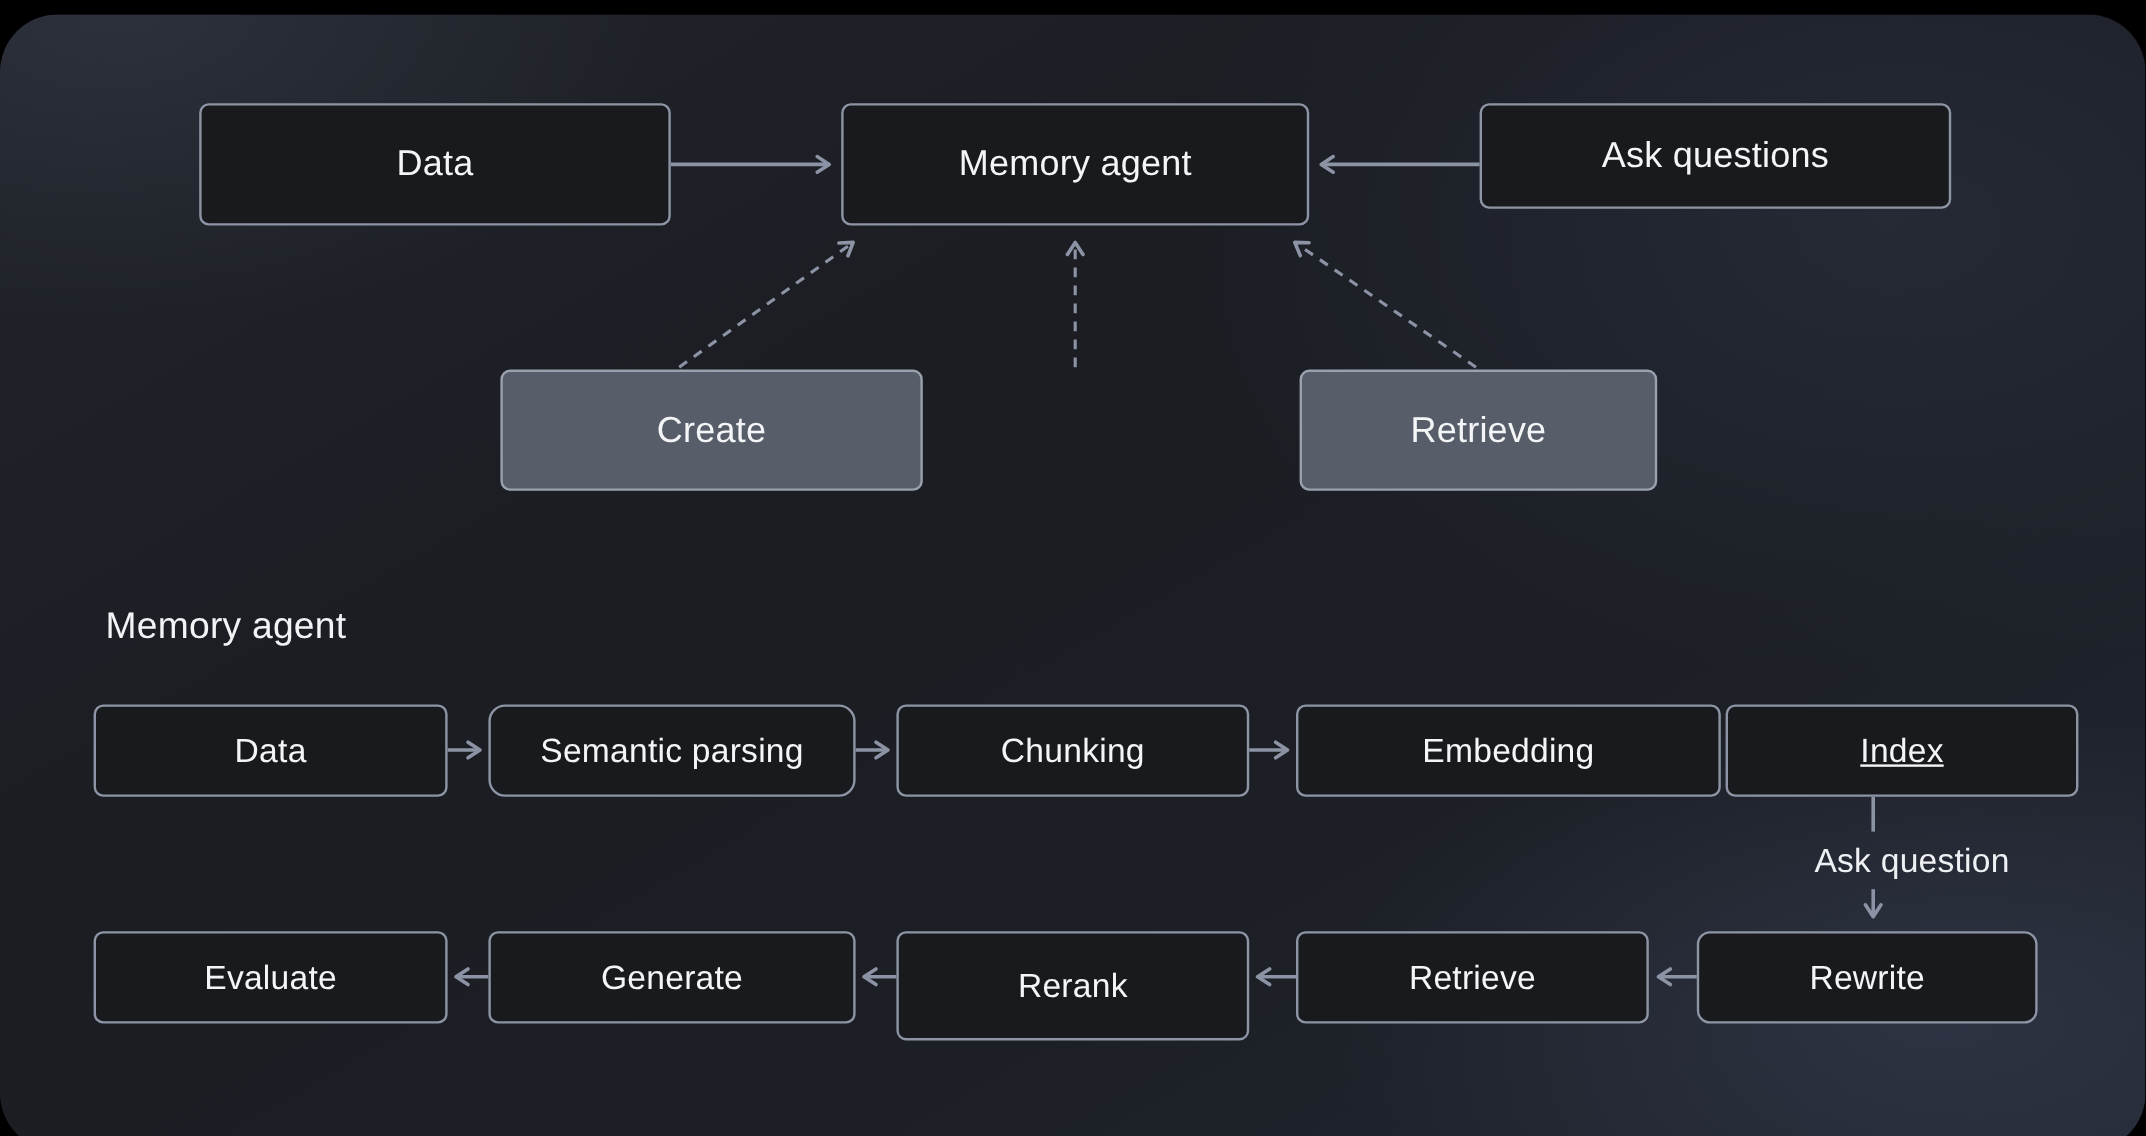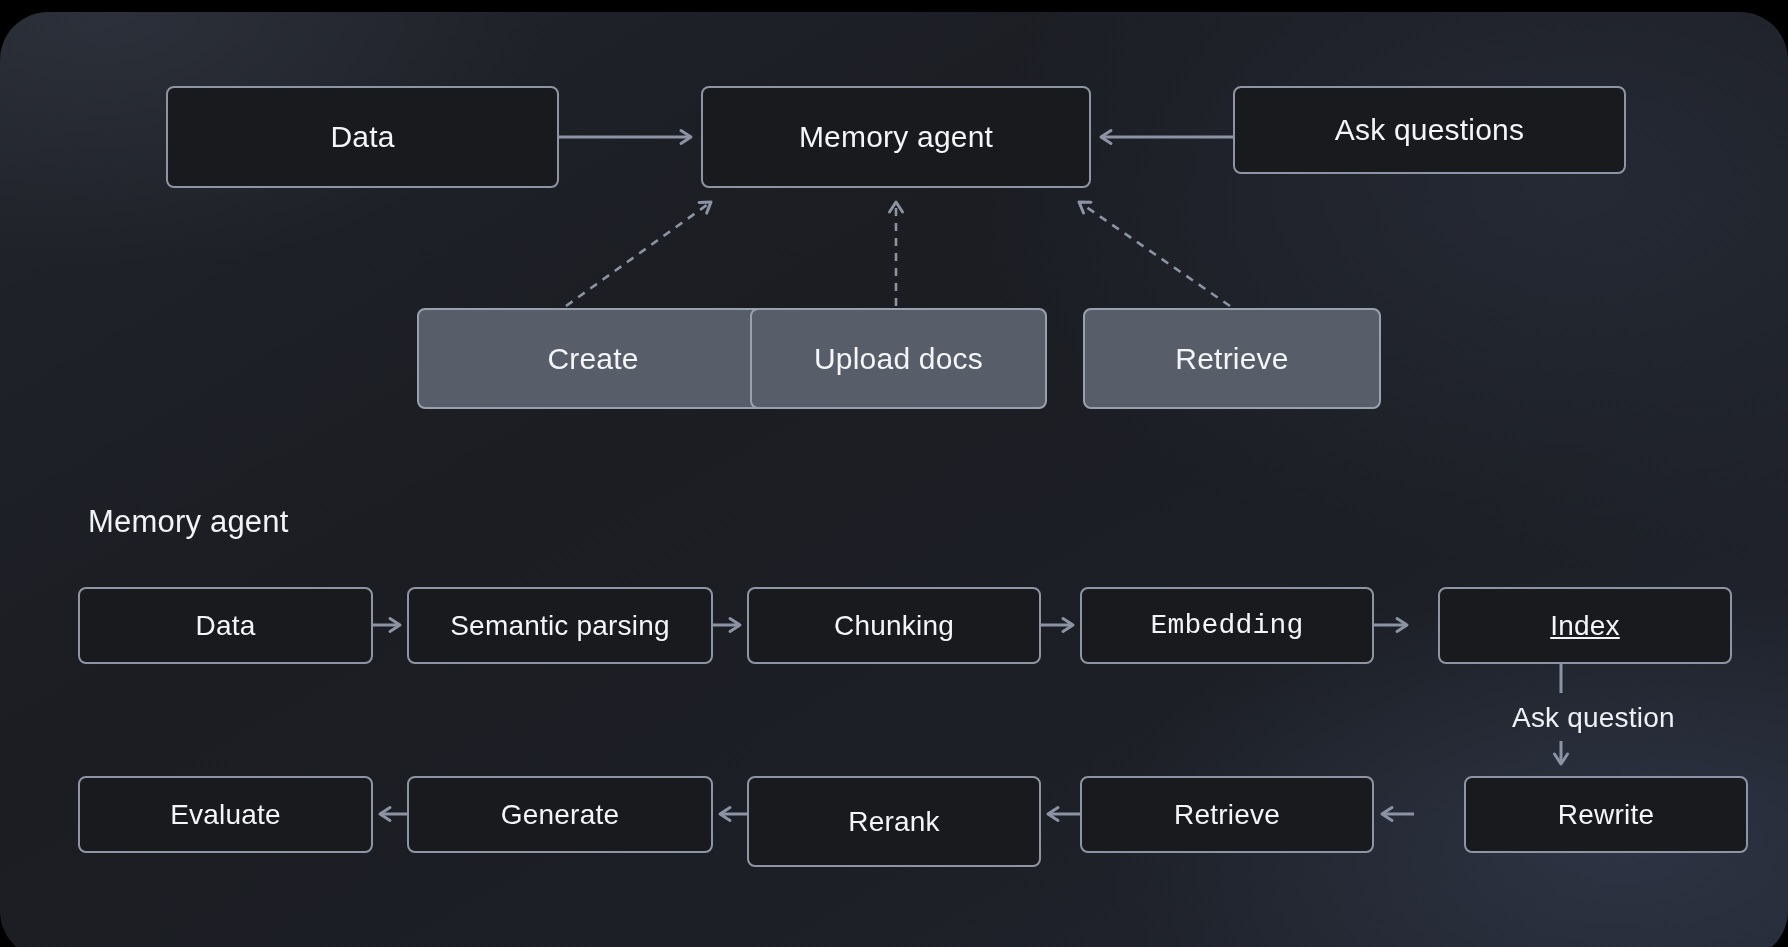--- a/index.html
+++ b/index.html
@@ -41,30 +41,30 @@
   
   #n-data          { left: 166px;  top: 74px;  width: 393px; height: 102px; }
   #n-memory-agent  { left: 701px;  top: 74px;  width: 390px; height: 102px; }
   #n-ask-questions { left: 1233px; top: 74px;  width: 393px; height: 88px; }
   #n-create        { left: 417px;  top: 296px; width: 352px; height: 101px; }
   #n-upload-docs   { left: 750px;  top: 296px; width: 297px; height: 101px; }
   #n-retrieve-top  { left: 1083px; top: 296px; width: 298px; height: 101px; }
 
   
   #n-p-data     { left: 78px;   top: 575px; width: 295px; height: 77px; }
-  #n-p-semantic { left: 407px;  top: 575px; width: 306px; height: 77px; }
+  #n-p-semantic { left: 407px;  top: 575px; width: 306px; height: 77px; border-radius: 14px; }
   #n-p-chunking { left: 747px;  top: 575px; width: 294px; height: 77px; }
-  #n-p-embed    { left: 1080px; top: 575px; width: 294px; height: 77px; font-family: Liberation Mono, monospace; }
+  #n-p-embed    { left: 1080px; top: 575px; width: 354px; height: 77px; }
   #n-p-index    { left: 1438px; top: 575px; width: 294px; height: 77px; text-decoration: underline; }
 
   #n-p-evaluate { left: 78px;   top: 764px; width: 295px; height: 77px; }
   #n-p-generate { left: 407px;  top: 764px; width: 306px; height: 77px; }
   #n-p-rerank   { left: 747px;  top: 764px; width: 294px; height: 91px; }
   #n-p-retrieve { left: 1080px; top: 764px; width: 294px; height: 77px; }
-  #n-p-rewrite  { left: 1464px; top: 764px; width: 284px; height: 77px; }
+  #n-p-rewrite  { left: 1414px; top: 764px; width: 284px; height: 77px; border-radius: 11px; }
 
   .section-label {
     position: absolute;
     left: 88px;
     top: 492px;
     color: #f2f3f5;
     font-size: 31px;
     letter-spacing: 0.2px;
   }
   .edge-label {
@@ -122,21 +122,20 @@
     <line x1="1080" y1="802" x2="1048" y2="802" marker-end="url(#head)"></line>
     <line x1="747" y1="802" x2="720" y2="802" marker-end="url(#head)"></line>
     <line x1="407" y1="802" x2="380" y2="802" marker-end="url(#head)"></line>
   </svg>
 
   <div class="node dark" id="n-data">Data</div>
   <div class="node dark" id="n-memory-agent">Memory agent</div>
   <div class="node dark" id="n-ask-questions">Ask questions</div>
 
   <div class="node light" id="n-create">Create</div>
-  <div class="node light" id="n-upload-docs">Upload docs</div>
   <div class="node light" id="n-retrieve-top">Retrieve</div>
 
   <div class="section-label">Memory agent</div>
 
   <div class="node dark small" id="n-p-data">Data</div>
   <div class="node dark small" id="n-p-semantic">Semantic parsing</div>
   <div class="node dark small" id="n-p-chunking">Chunking</div>
   <div class="node dark small" id="n-p-embed">Embedding</div>
   <div class="node dark small" id="n-p-index">Index</div>
 

